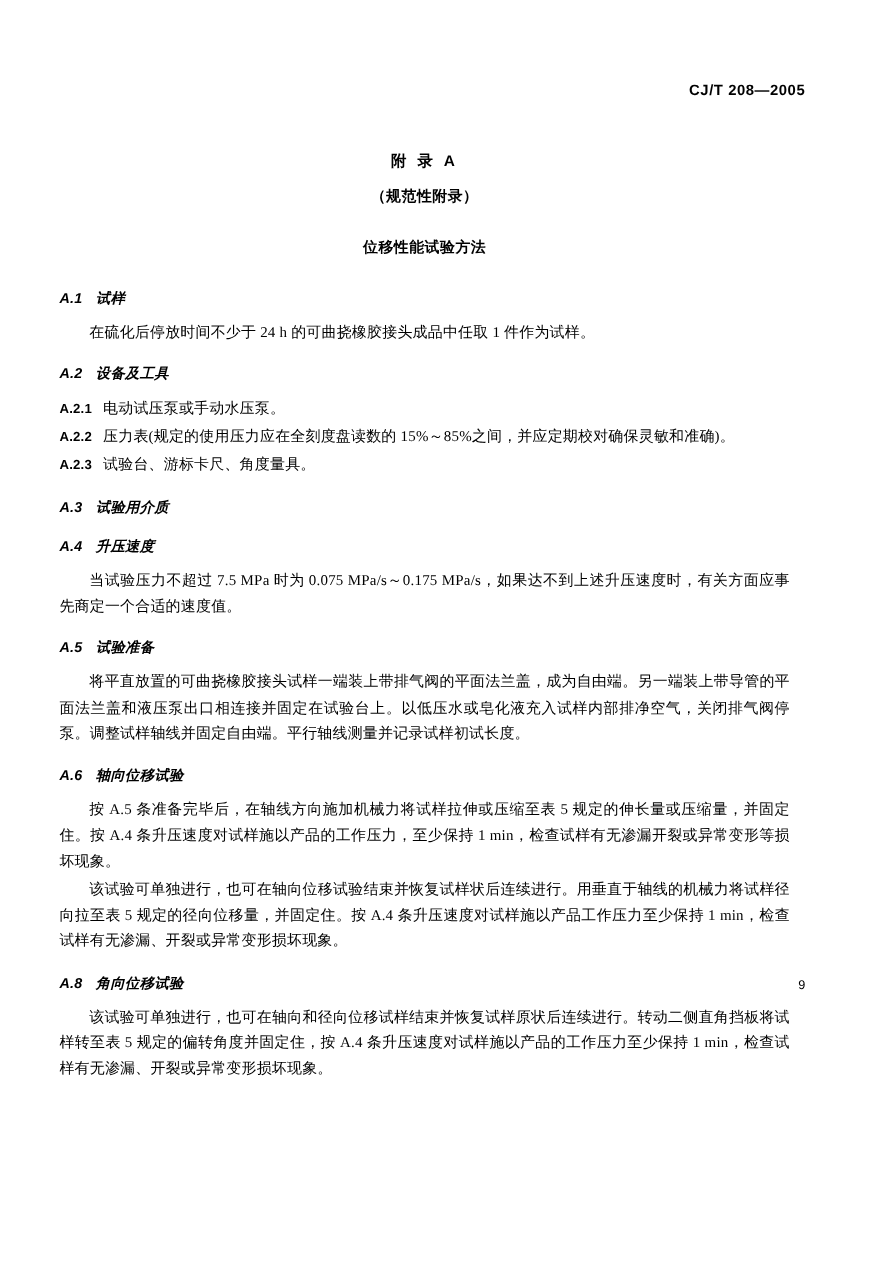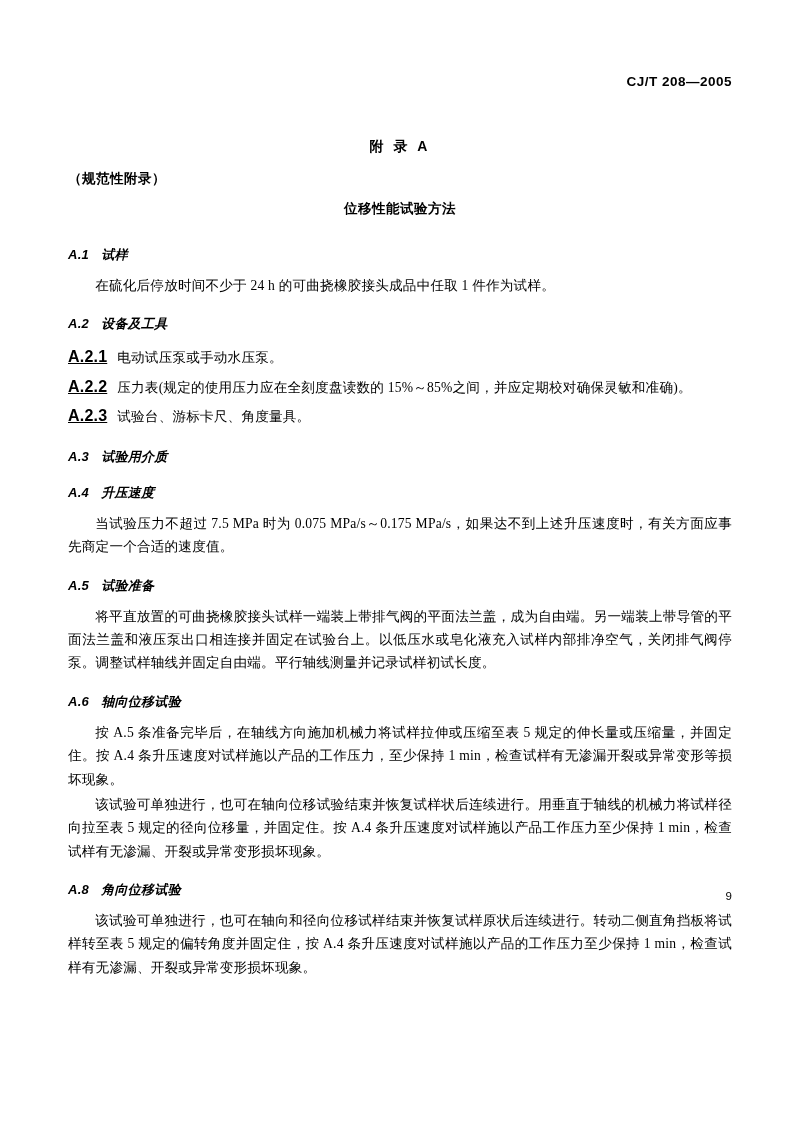--- a/index.html
+++ b/index.html
@@ -27,36 +27,37 @@
     top: 74px;
     right: 68px;
     font-family: "Liberation Sans", "DejaVu Sans", sans-serif;
     font-size: 13.5px;
     font-weight: bold;
     letter-spacing: 0.5px;
   }
   .content {
     position: absolute;
     top: 138px;
-    left: 68px;
+    left: 54px;
     width: 664px;
   }
   .annex-title {
     text-align: center;
     font-family: "Liberation Sans", "DejaVu Sans", sans-serif;
     font-weight: bold;
     font-size: 14px;
     letter-spacing: 3px;
     margin: 0 0 14px 0;
   }
   .annex-sub {
+    text-align: center;
     font-family: "Liberation Sans", "DejaVu Sans", sans-serif;
     font-weight: bold;
     font-size: 13.5px;
-    margin: 0 0 12px 0;
+    margin: 0 0 28px 0;
     letter-spacing: 0.5px;
   }
   .annex-name {
     text-align: center;
     font-family: "Liberation Sans", "DejaVu Sans", sans-serif;
     font-weight: bold;
     font-size: 13.5px;
     margin: 0 0 28px 0;
     letter-spacing: 0.5px;
   }
@@ -83,23 +84,22 @@
     font-size: 13.6px;
     line-height: 1.72;
     text-align: justify;
     margin: 0 0 2px 0;
     text-indent: 0;
     letter-spacing: 0.2px;
   }
   .sub-item .lbl {
     font-family: "Liberation Sans", "DejaVu Sans", sans-serif;
     font-weight: bold;
-    font-size: 16px;
+    font-size: 12px;
     margin-right: 10px;
-    text-decoration: underline;
   }
   .footer {
     position: absolute;
     bottom: 38px;
     right: 68px;
     font-family: "Liberation Sans", "DejaVu Sans", sans-serif;
     font-size: 11.5px;
   }
 </style>
 </head>

